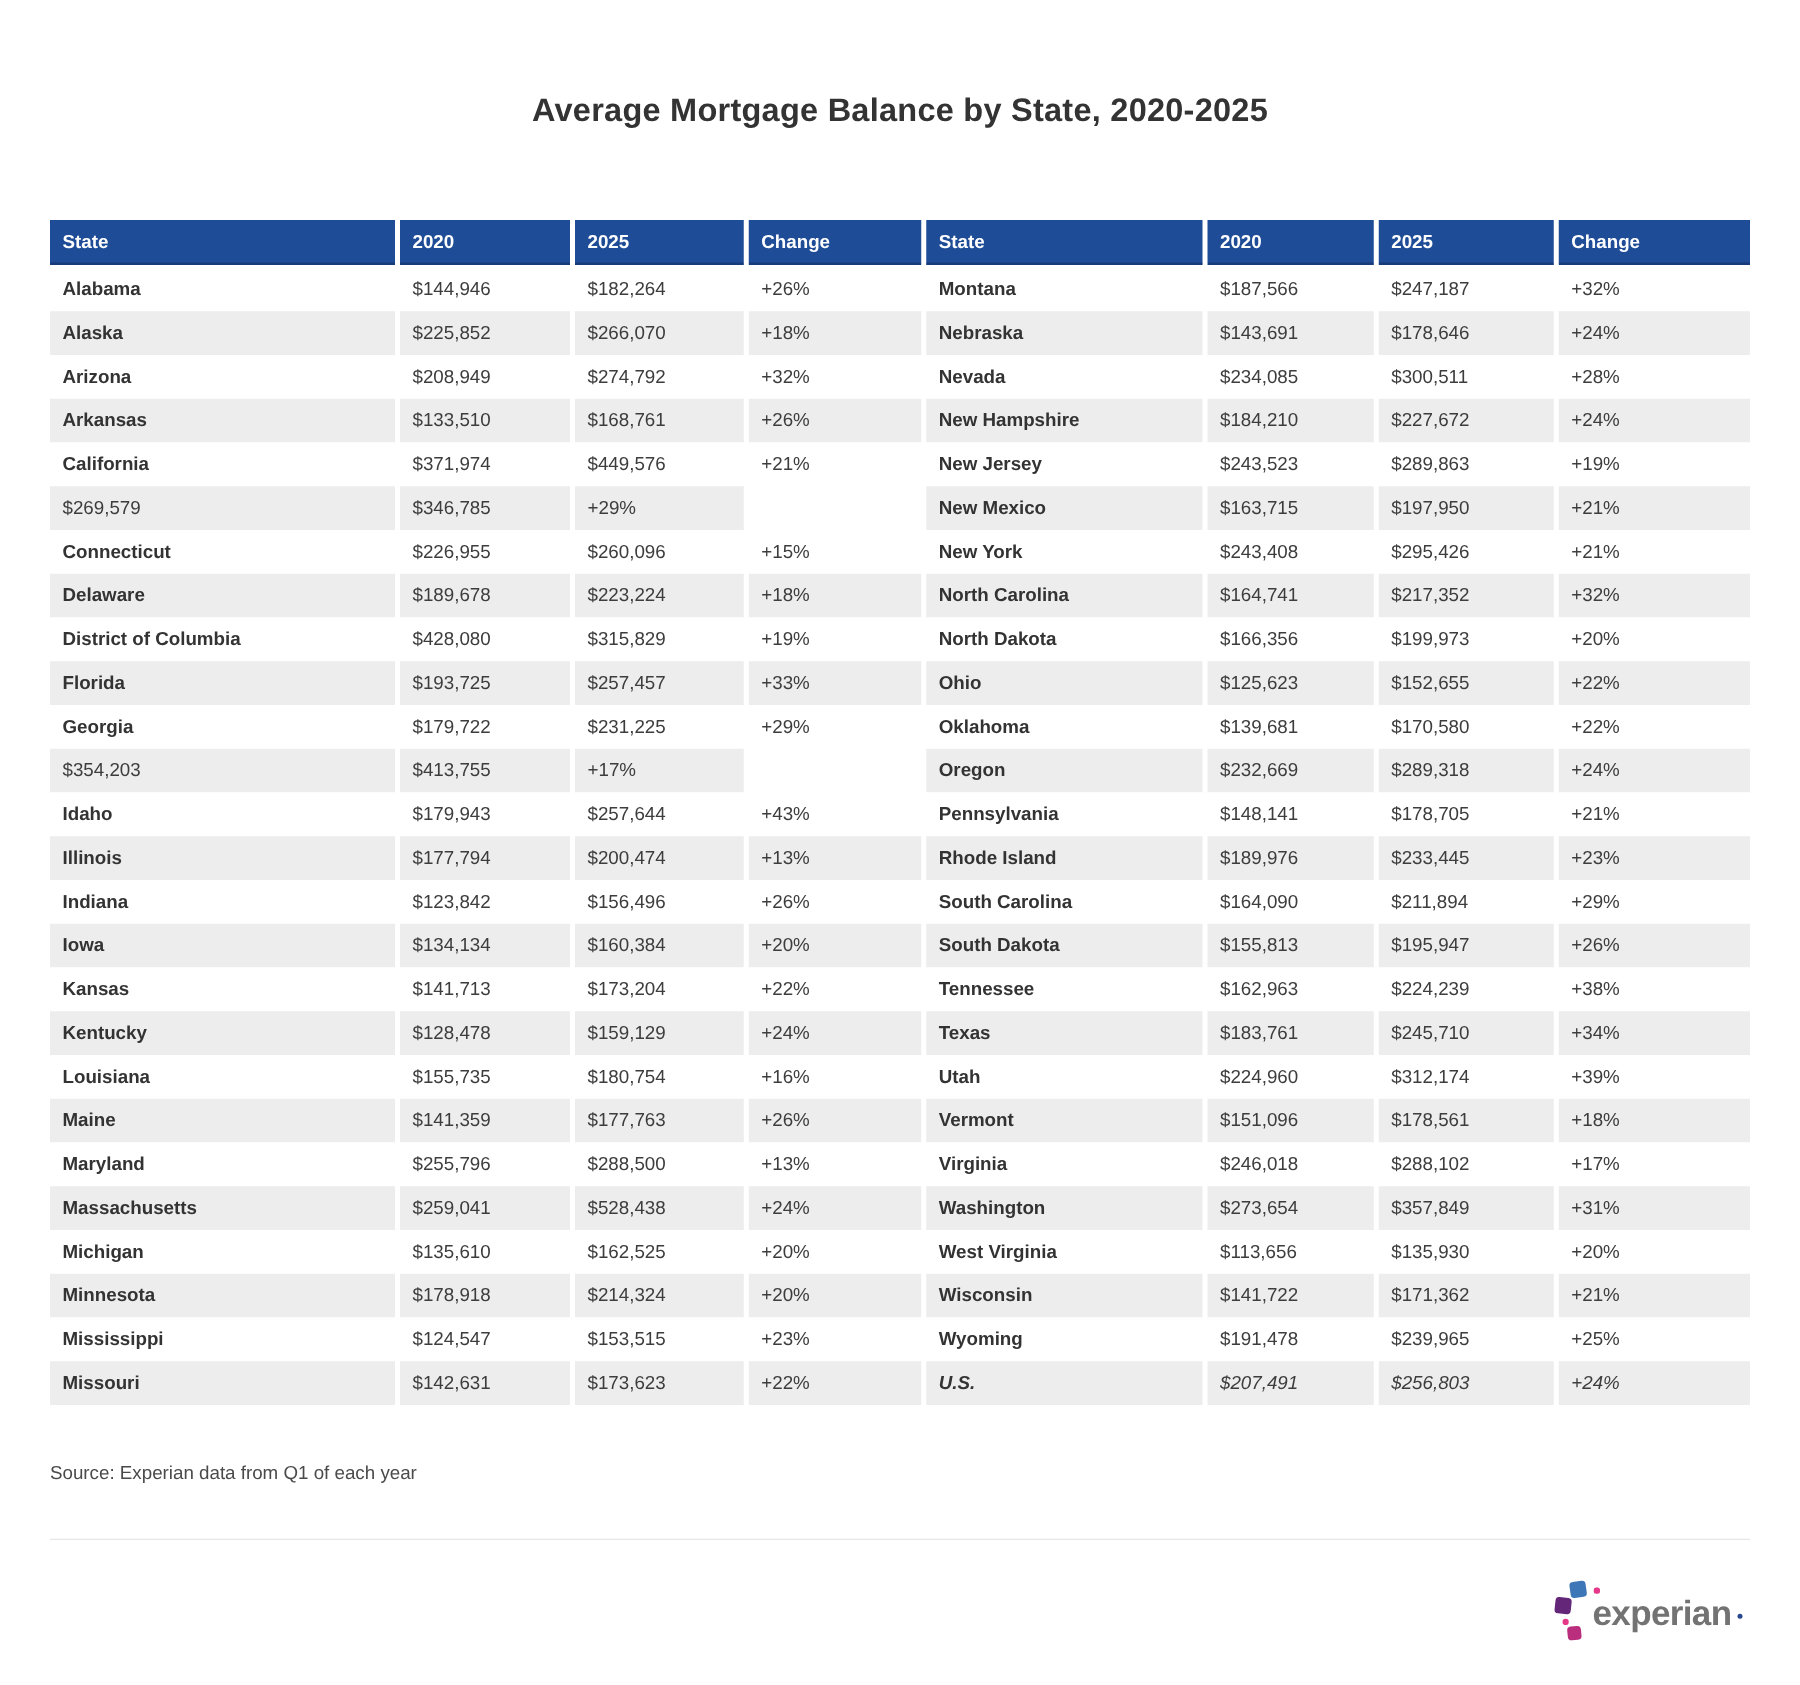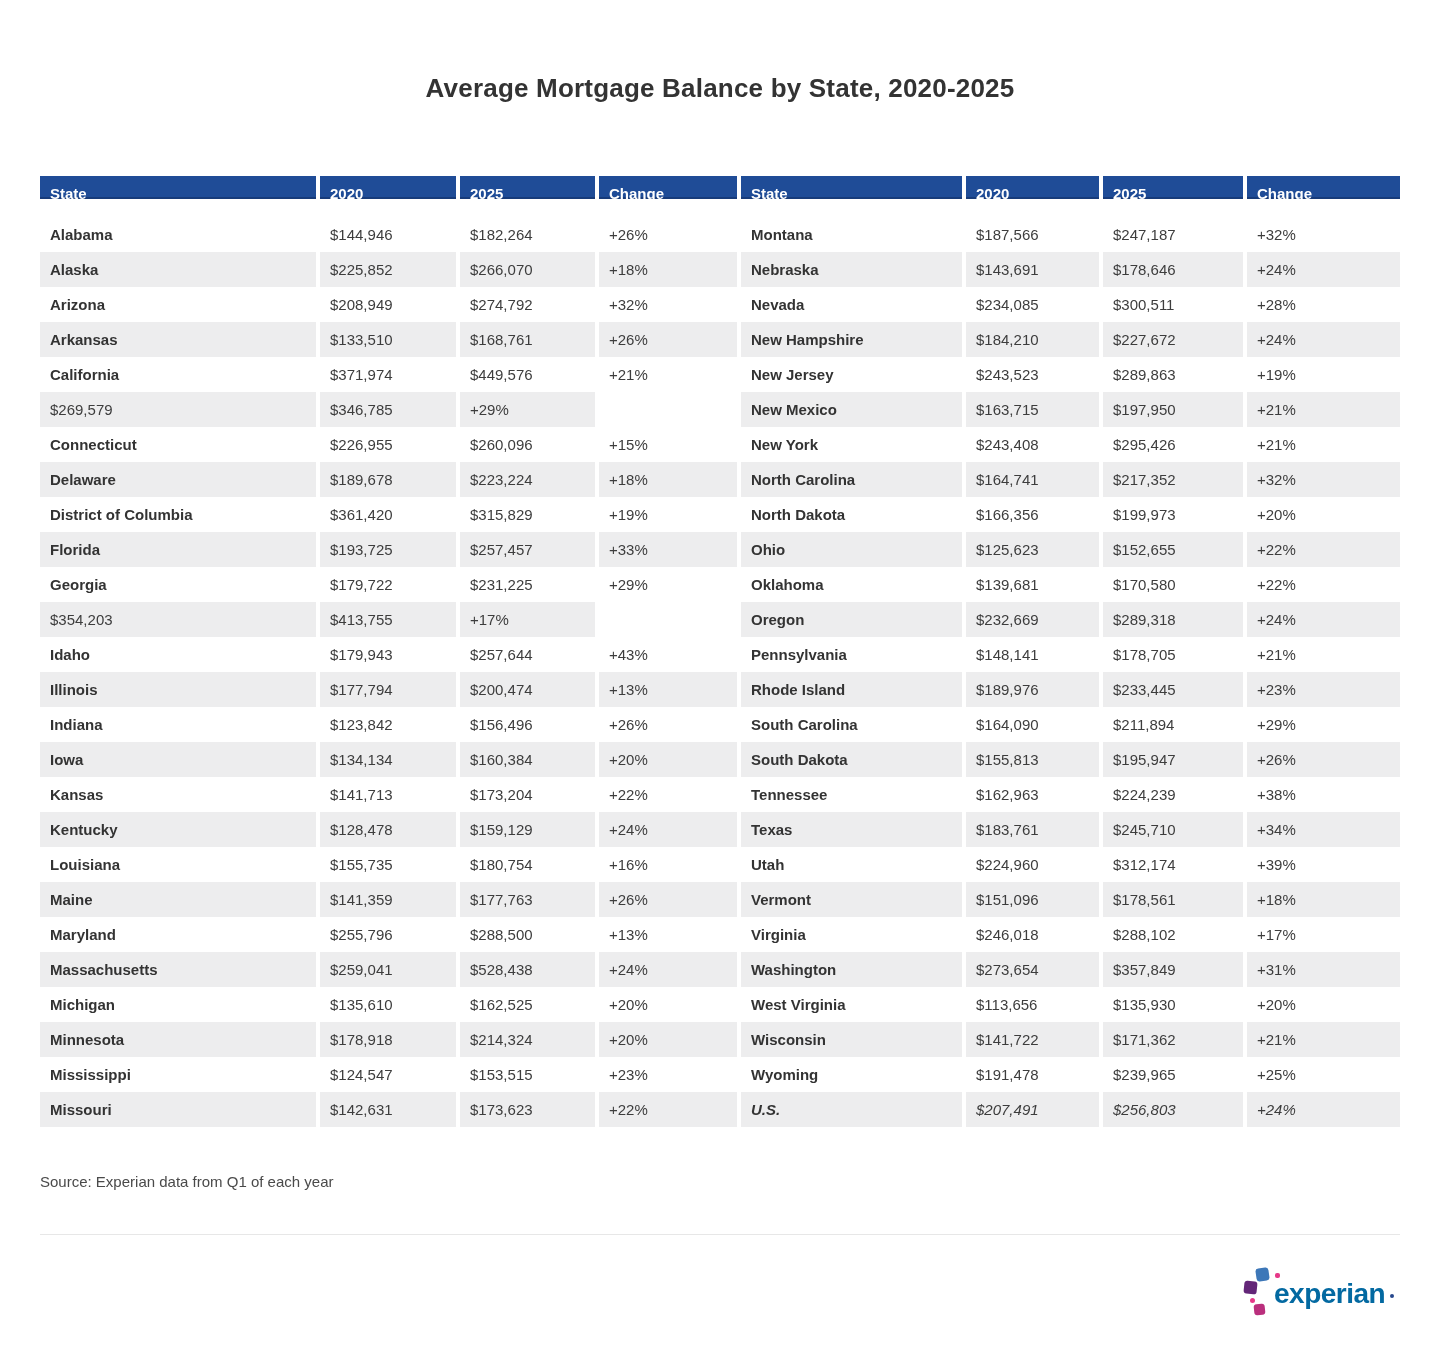--- a/index.html
+++ b/index.html
@@ -43,21 +43,21 @@
     font-size: 15px;
     line-height: 35px;
     color: #3d3d3d;
     padding-left: 10px;
     white-space: nowrap;
     overflow: hidden;
   }
   .row.alt .cell { background: #ededee; }
   .cell.state { font-weight: bold; color: #333333; }
 
-  .row.head { height: 23px; margin-bottom: 18px; }
+  .row.head { height: 36px; margin-bottom: 2px; }
   .row.head .cell {
     background: #1f4c97;
     color: #ffffff;
     font-weight: bold;
     line-height: 36px;
     box-shadow: inset 0 -2px 0 rgba(10, 30, 70, 0.35);
   }
 
   .row.us-row .cell { font-style: italic; }
 
@@ -76,21 +76,21 @@
   .logo-row {
     display: flex;
     justify-content: flex-end;
     margin-top: 32px;
     padding-right: 4px;
   }
   .logo { position: relative; width: 152px; height: 52px; }
   .logo .word {
     position: absolute; left: 30px; top: 11px;
     font-size: 28px; font-weight: bold;
-    color: #0369a1; letter-spacing: -0.5px;
+    color: #737373; letter-spacing: -0.5px;
   }
   .logo .blk { position: absolute; border-radius: 3px; }
   .blk-blue    { left: 12px; top: 1px;  width: 13px; height: 13px; background: #3d77b8; transform: rotate(-8deg); }
   .dot-pink-1  { position: absolute; left: 31px; top: 6px;  width: 5px; height: 5px; background: #e63888; border-radius: 2px; }
   .blk-purple  { left: 0px;  top: 14px; width: 13px; height: 13px; background: #632678; transform: rotate(6deg); }
   .dot-pink-2  { position: absolute; left: 6px;  top: 31px; width: 5px; height: 5px; background: #e63888; border-radius: 50%; }
   .blk-magenta { left: 10px; top: 37px; width: 11px; height: 11px; background: #ba2f7d; transform: rotate(-6deg); }
   .tm-dot      { position: absolute; right: 2px; top: 27px; width: 4px; height: 4px; background: #26478d; border-radius: 50%; }
 </style>
 </head>
@@ -150,21 +150,21 @@
           <div class="cell">+15%</div>
         </div>
         <div class="row alt">
           <div class="cell state">Delaware</div>
           <div class="cell">$189,678</div>
           <div class="cell">$223,224</div>
           <div class="cell">+18%</div>
         </div>
         <div class="row">
           <div class="cell state">District of Columbia</div>
-          <div class="cell">$361,420</div>
+          <div class="cell">$428,080</div>
           <div class="cell">$315,829</div>
           <div class="cell">+19%</div>
         </div>
         <div class="row alt">
           <div class="cell state">Florida</div>
           <div class="cell">$193,725</div>
           <div class="cell">$257,457</div>
           <div class="cell">+33%</div>
         </div>
         <div class="row">

